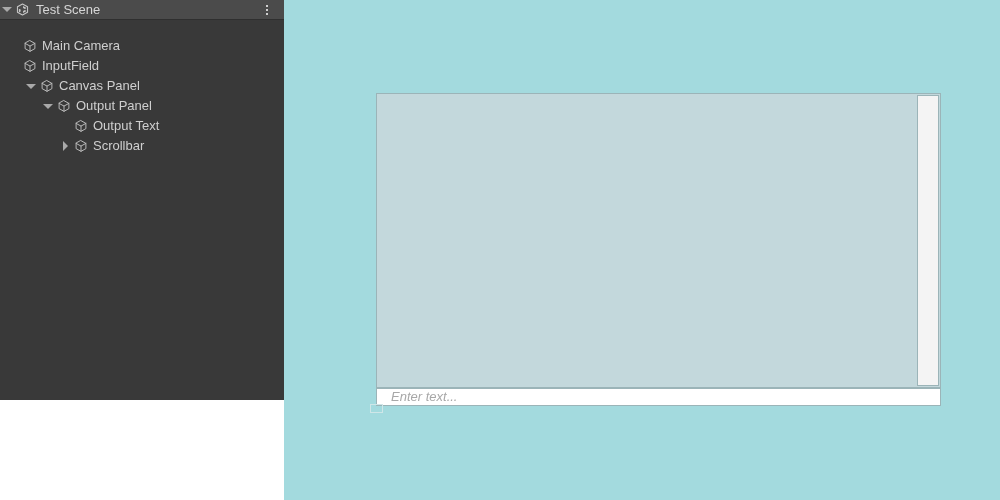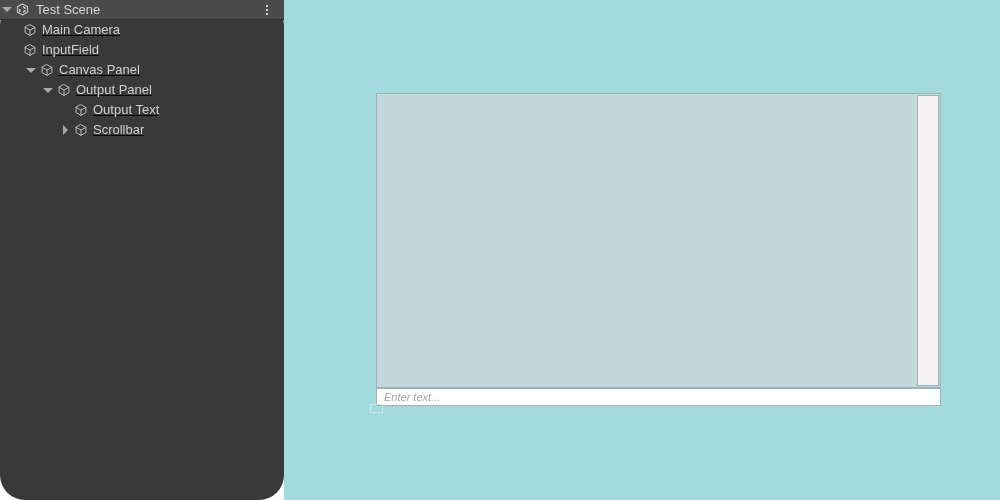--- a/index.html
+++ b/index.html
@@ -19,24 +19,23 @@
     height: 500px;
     overflow: hidden;
   }
 
   
   #hierarchy-panel {
     position: absolute;
     left: 0;
     top: 0;
     width: 284px;
-    height: 500px;
+    height: 400px;
     background: #393939;
     box-sizing: border-box;
-    border-radius: 25px;
   }
   #hierarchy-header {
     position: relative;
     height: 20px;
     background: #4b4b4b;
     border-bottom: 1px solid #2f2f2f;
     display: flex;
     align-items: center;
     box-sizing: border-box;
   }
@@ -89,22 +88,21 @@
   }
   #hierarchy-kebab i {
     display: block;
     width: 2px;
     height: 2px;
     background: #cfcfcf;
   }
 
   #hierarchy-tree {
     position: relative;
-    padding-top: 0px;
-    text-decoration: underline;
+    padding-top: 16px;
   }
   .tree-row {
     height: 20px;
     display: flex;
     align-items: center;
     white-space: nowrap;
     box-sizing: border-box;
   }
   .tree-indent { flex: none; }
   .tree-arrow {
@@ -193,23 +191,23 @@
     top: 388px;
     width: 565px;
     height: 18px;
     background: #ffffff;
     border: 1px solid #9bb4b8;
     box-sizing: border-box;
     display: flex;
     align-items: center;
   }
   #input-placeholder {
-    margin-left: 7px;
+    margin-left: 14px;
     color: #a8a8a8;
-    font-size: 11px;
+    font-size: 13px;
     font-style: italic;
     line-height: 16px;
   }
   #rect-handle {
     position: absolute;
     left: 86px;
     top: 404px;
     width: 13px;
     height: 9px;
     border: 1px solid #cfe6e8;

